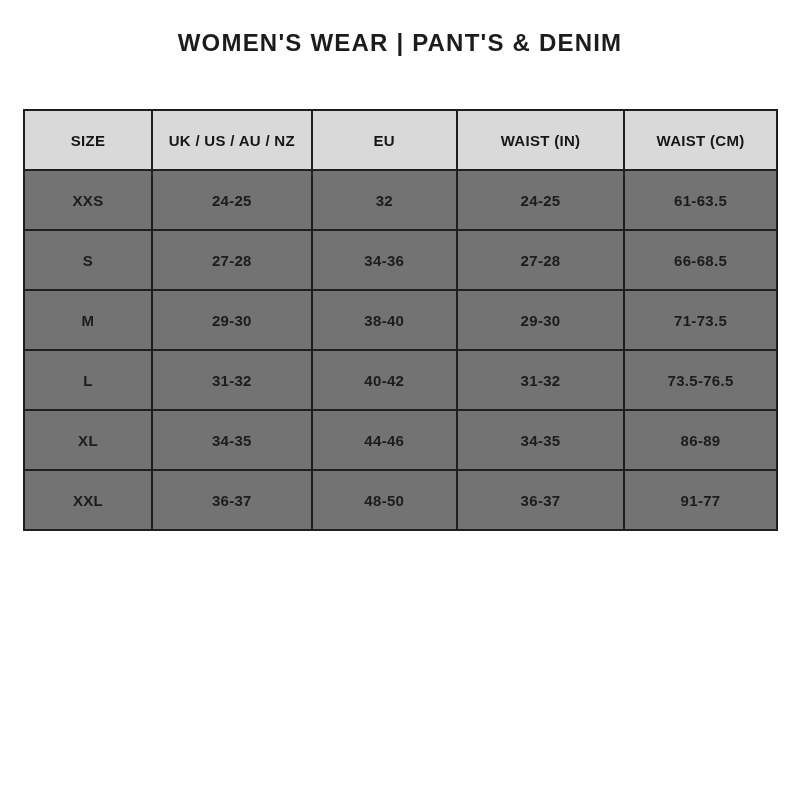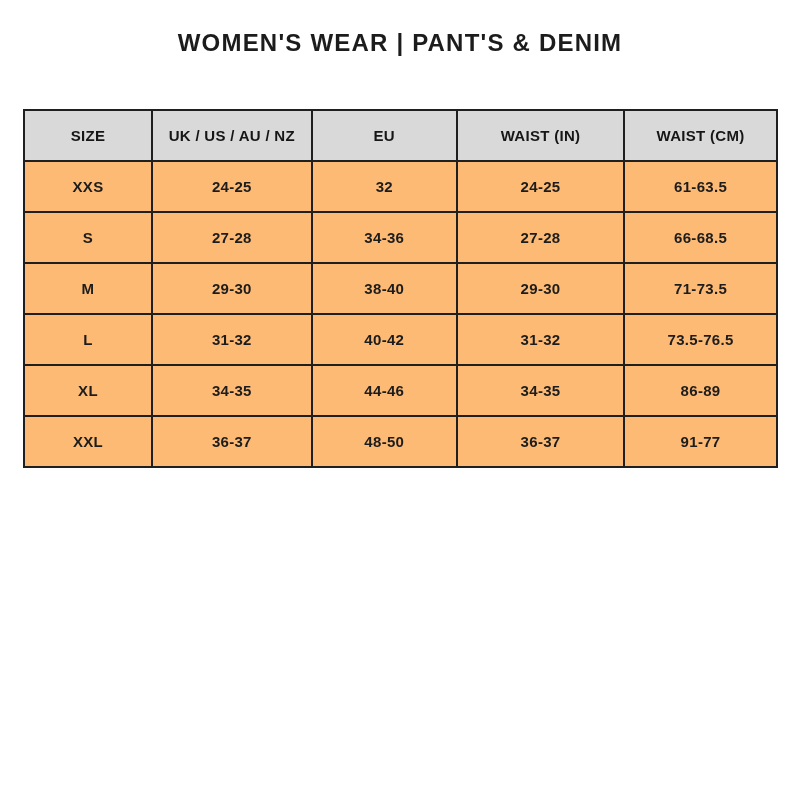--- a/index.html
+++ b/index.html
@@ -34,35 +34,35 @@
     table-layout: fixed;
   }
   col.c1 { width: 17.0%; }
   col.c2 { width: 21.2%; }
   col.c3 { width: 19.3%; }
   col.c4 { width: 22.2%; }
   col.c5 { width: 20.3%; }
   table.size-chart th,
   table.size-chart td {
     border: 2px solid #1f1f1f;
-    height: 51px;
+    height: 60px;
     text-align: center;
     vertical-align: middle;
     font-size: 15px;
     letter-spacing: 0.3px;
     overflow: hidden;
     white-space: nowrap;
   }
   table.size-chart th {
     background: #d9d9d9;
     font-weight: 700;
     color: #161616;
   }
   table.size-chart td {
-    background: #fdba74;
+    background: #737373;
     font-weight: 600;
     color: #1c1c1c;
   }
 </style>
 </head>
 <body>
 
 <div class="page">
   <h1 class="page-title">WOMEN'S WEAR | PANT'S &amp; DENIM</h1>
 

